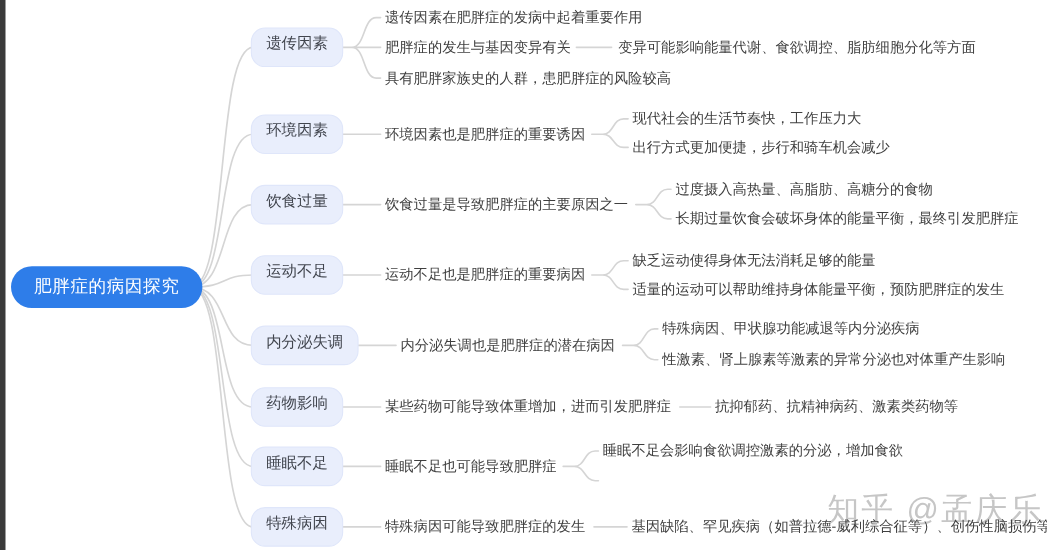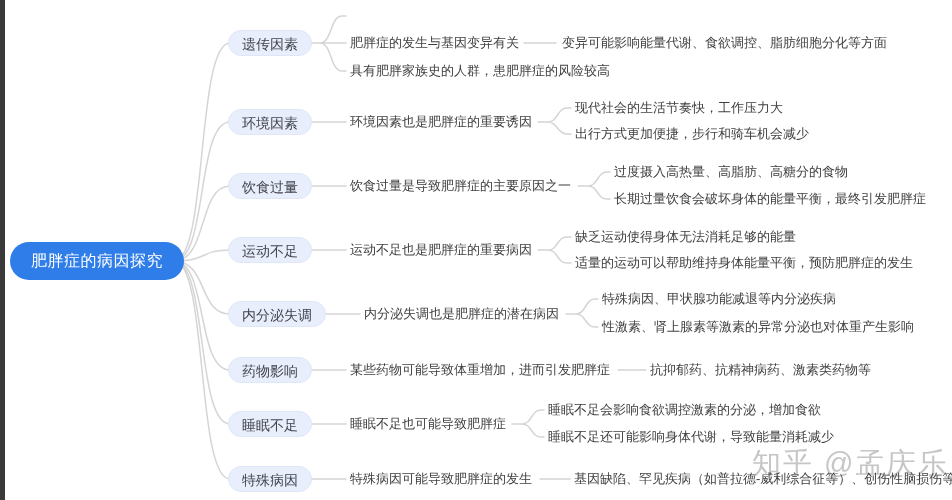--- a/index.html
+++ b/index.html
@@ -12,21 +12,21 @@
   .connector{fill:none;stroke:var(--line,#d5d5d5);stroke-width:1.5;stroke-linecap:round;}
   .node{position:absolute;transform:translateY(-50%);white-space:nowrap;z-index:2;}
   .root{
     left:10px;top:261px;background:var(--root-bg,#2e7de9);color:var(--root-text,#fff);
     font-size:16px;line-height:38px;height:38px;padding:0 21px;border-radius:19px;
     letter-spacing:.5px;
     text-align:center;
   }
   .pill{
     left:228px;background:var(--branch-bg,#e9eefc);color:var(--branch-text,#41454e);
-    font-size:14px;line-height:26px;height:26px;padding:0 13px;border-radius:13px;
+    font-size:14px;line-height:26px;height:36px;padding:0 13px;border-radius:13px;
     border:1px solid #dfe6fa;box-sizing:border-box;
   }
   .txt{font-size:13px;color:var(--text,#3f3f3f);z-index:2;}
   #watermark{
     position:absolute;left:752px;top:444px;z-index:1;font-size:29px;
     color:var(--watermark,#c6c6c6);letter-spacing:2px;white-space:nowrap;
   }
 </style>
 </head>
 <body>
@@ -75,20 +75,21 @@
 
   <div class="node pill" style="top:43px">遗传因素</div>
   <div class="node pill" style="top:122px">环境因素</div>
   <div class="node pill" style="top:186px">饮食过量</div>
   <div class="node pill" style="top:250px">运动不足</div>
   <div class="node pill" style="top:314px">内分泌失调</div>
   <div class="node pill" style="top:370px">药物影响</div>
   <div class="node pill" style="top:424px">睡眠不足</div>
   <div class="node pill" style="top:479px">特殊病因</div>
 
+  <div class="node txt" style="left:350px;top:16px">遗传因素在肥胖症的发病中起着重要作用</div>
   <div class="node txt" style="left:350px;top:43px">肥胖症的发生与基因变异有关</div>
   <div class="node txt" style="left:562px;top:43px">变异可能影响能量代谢、食欲调控、脂肪细胞分化等方面</div>
   <div class="node txt" style="left:350px;top:71px">具有肥胖家族史的人群，患肥胖症的风险较高</div>
 
   <div class="node txt" style="left:350px;top:122px">环境因素也是肥胖症的重要诱因</div>
   <div class="node txt" style="left:575px;top:108px">现代社会的生活节奏快，工作压力大</div>
   <div class="node txt" style="left:575px;top:134px">出行方式更加便捷，步行和骑车机会减少</div>
 
   <div class="node txt" style="left:350px;top:186px">饮食过量是导致肥胖症的主要原因之一</div>
   <div class="node txt" style="left:614px;top:172px">过度摄入高热量、高脂肪、高糖分的食物</div>
@@ -100,19 +101,18 @@
 
   <div class="node txt" style="left:364px;top:314px">内分泌失调也是肥胖症的潜在病因</div>
   <div class="node txt" style="left:602px;top:299px">特殊病因、甲状腺功能减退等内分泌疾病</div>
   <div class="node txt" style="left:602px;top:327px">性激素、肾上腺素等激素的异常分泌也对体重产生影响</div>
 
   <div class="node txt" style="left:350px;top:370px">某些药物可能导致体重增加，进而引发肥胖症</div>
   <div class="node txt" style="left:650px;top:370px">抗抑郁药、抗精神病药、激素类药物等</div>
 
   <div class="node txt" style="left:350px;top:424px">睡眠不足也可能导致肥胖症</div>
   <div class="node txt" style="left:548px;top:410px">睡眠不足会影响食欲调控激素的分泌，增加食欲</div>
-  <div class="node txt" style="left:548px;top:437px">睡眠不足还可能影响身体代谢，导致能量消耗减少</div>
 
   <div class="node txt" style="left:350px;top:479px">特殊病因可能导致肥胖症的发生</div>
   <div class="node txt" style="left:574px;top:479px">基因缺陷、罕见疾病（如普拉德-威利综合征等）、创伤性脑损伤等</div>
 
   <div id="watermark">知乎 @孟庆乐</div>
 </div>
 
 </body></html>

